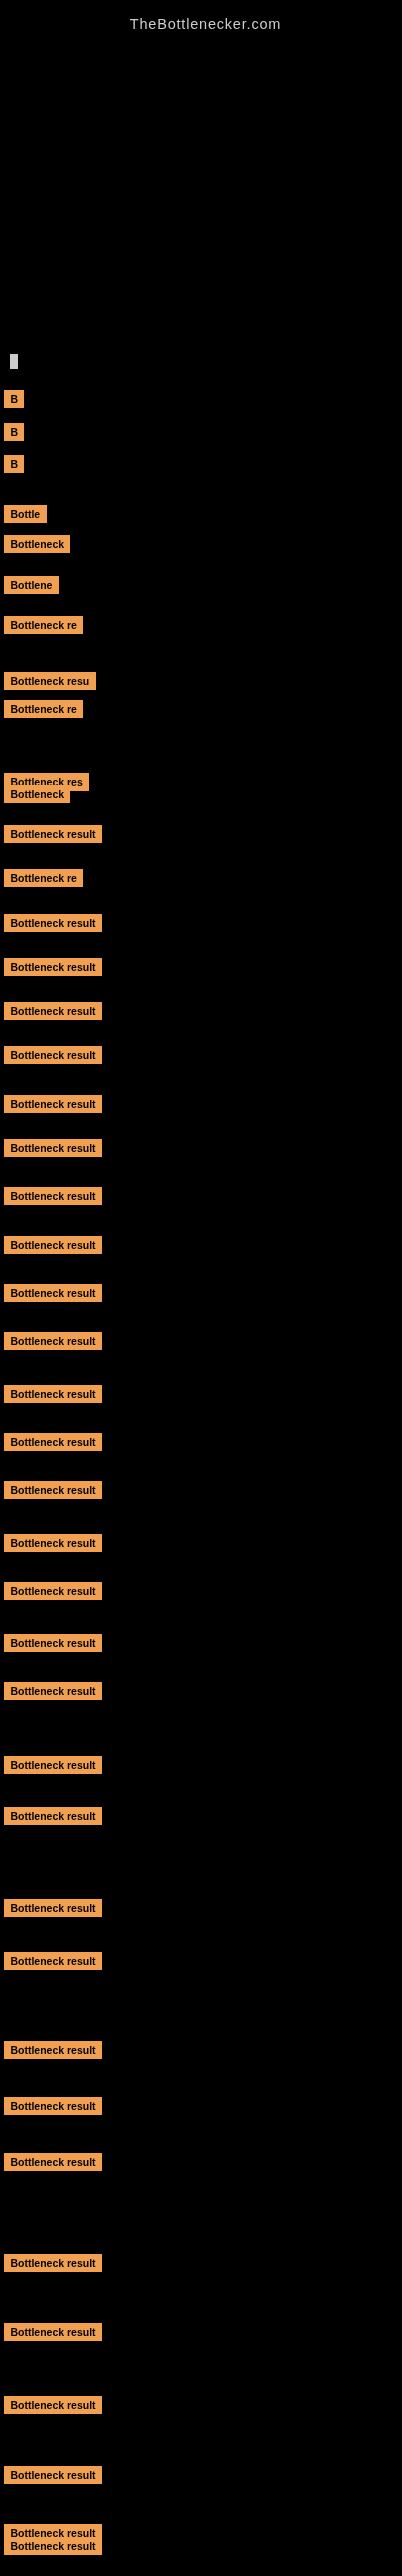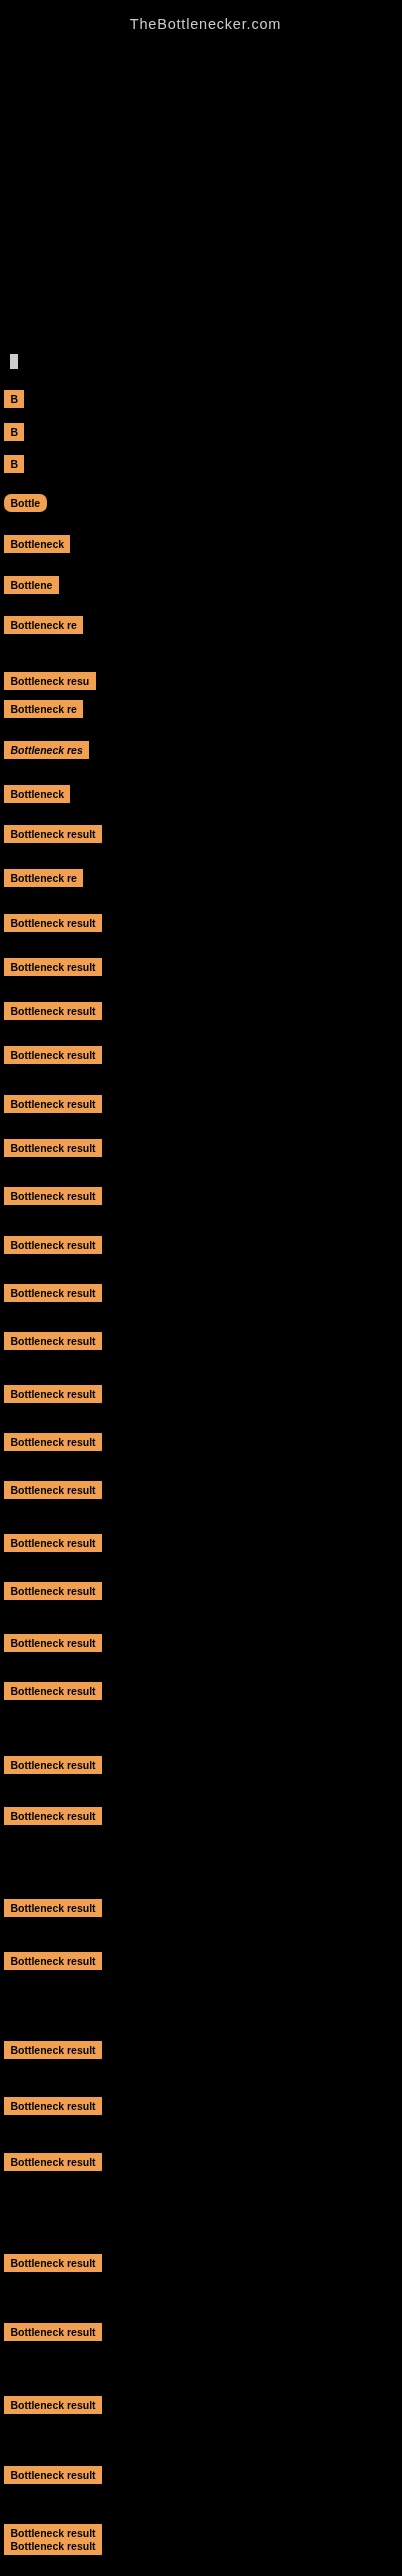--- a/index.html
+++ b/index.html
@@ -44,27 +44,27 @@
 </head>
 <body>
 
 <span class="site-title" style="display:block;">TheBottlenecker.com</span>
 
 <div class="cursor-line" style="top:350px;"></div>
 
 <div class="bottleneck-label" style="top: 386px; max-width: 34px;">B</div>
 <div class="bottleneck-label" style="top: 419px; max-width: 34px;">B</div>
 <div class="bottleneck-label" style="top: 451px; max-width: 34px;">B</div>
-<div class="bottleneck-label" style="top: 490px; max-width: 64px; border-radius: 7px;">Bottle</div>
+<div class="bottleneck-label" style="top: 501px; max-width: 64px;">Bottle</div>
 <div class="bottleneck-label" style="top: 531px; max-width: 89px;">Bottleneck</div>
 <div class="bottleneck-label" style="top: 572px; max-width: 79px;">Bottlene</div>
 <div class="bottleneck-label" style="top: 612px; max-width: 105px;">Bottleneck re</div>
 <div class="bottleneck-label" style="top: 668px; max-width: 117px;">Bottleneck resu</div>
 <div class="bottleneck-label" style="top: 696px; max-width: 105px;">Bottleneck re</div>
-<div class="bottleneck-label" style="top: 737px; max-width: 111px; font-style: italic;">Bottleneck res</div>
+<div class="bottleneck-label" style="top: 769px; max-width: 111px;">Bottleneck res</div>
 <div class="bottleneck-label" style="top: 781px; max-width: 89px;">Bottleneck</div>
 <div class="bottleneck-label" style="top: 821px; max-width: 127px;">Bottleneck result</div>
 <div class="bottleneck-label" style="top: 865px; max-width: 105px;">Bottleneck re</div>
 <div class="bottleneck-label" style="top: 910px; max-width: 127px;">Bottleneck result</div>
 <div class="bottleneck-label" style="top: 954px; max-width: 127px;">Bottleneck result</div>
 <div class="bottleneck-label" style="top: 998px; max-width: 127px;">Bottleneck result</div>
 <div class="bottleneck-label" style="top: 1042px; max-width: 127px;">Bottleneck result</div>
 <div class="bottleneck-label" style="top: 1091px; max-width: 127px;">Bottleneck result</div>
 <div class="bottleneck-label" style="top: 1135px; max-width: 127px;">Bottleneck result</div>
 <div class="bottleneck-label" style="top: 1183px; max-width: 127px;">Bottleneck result</div>

